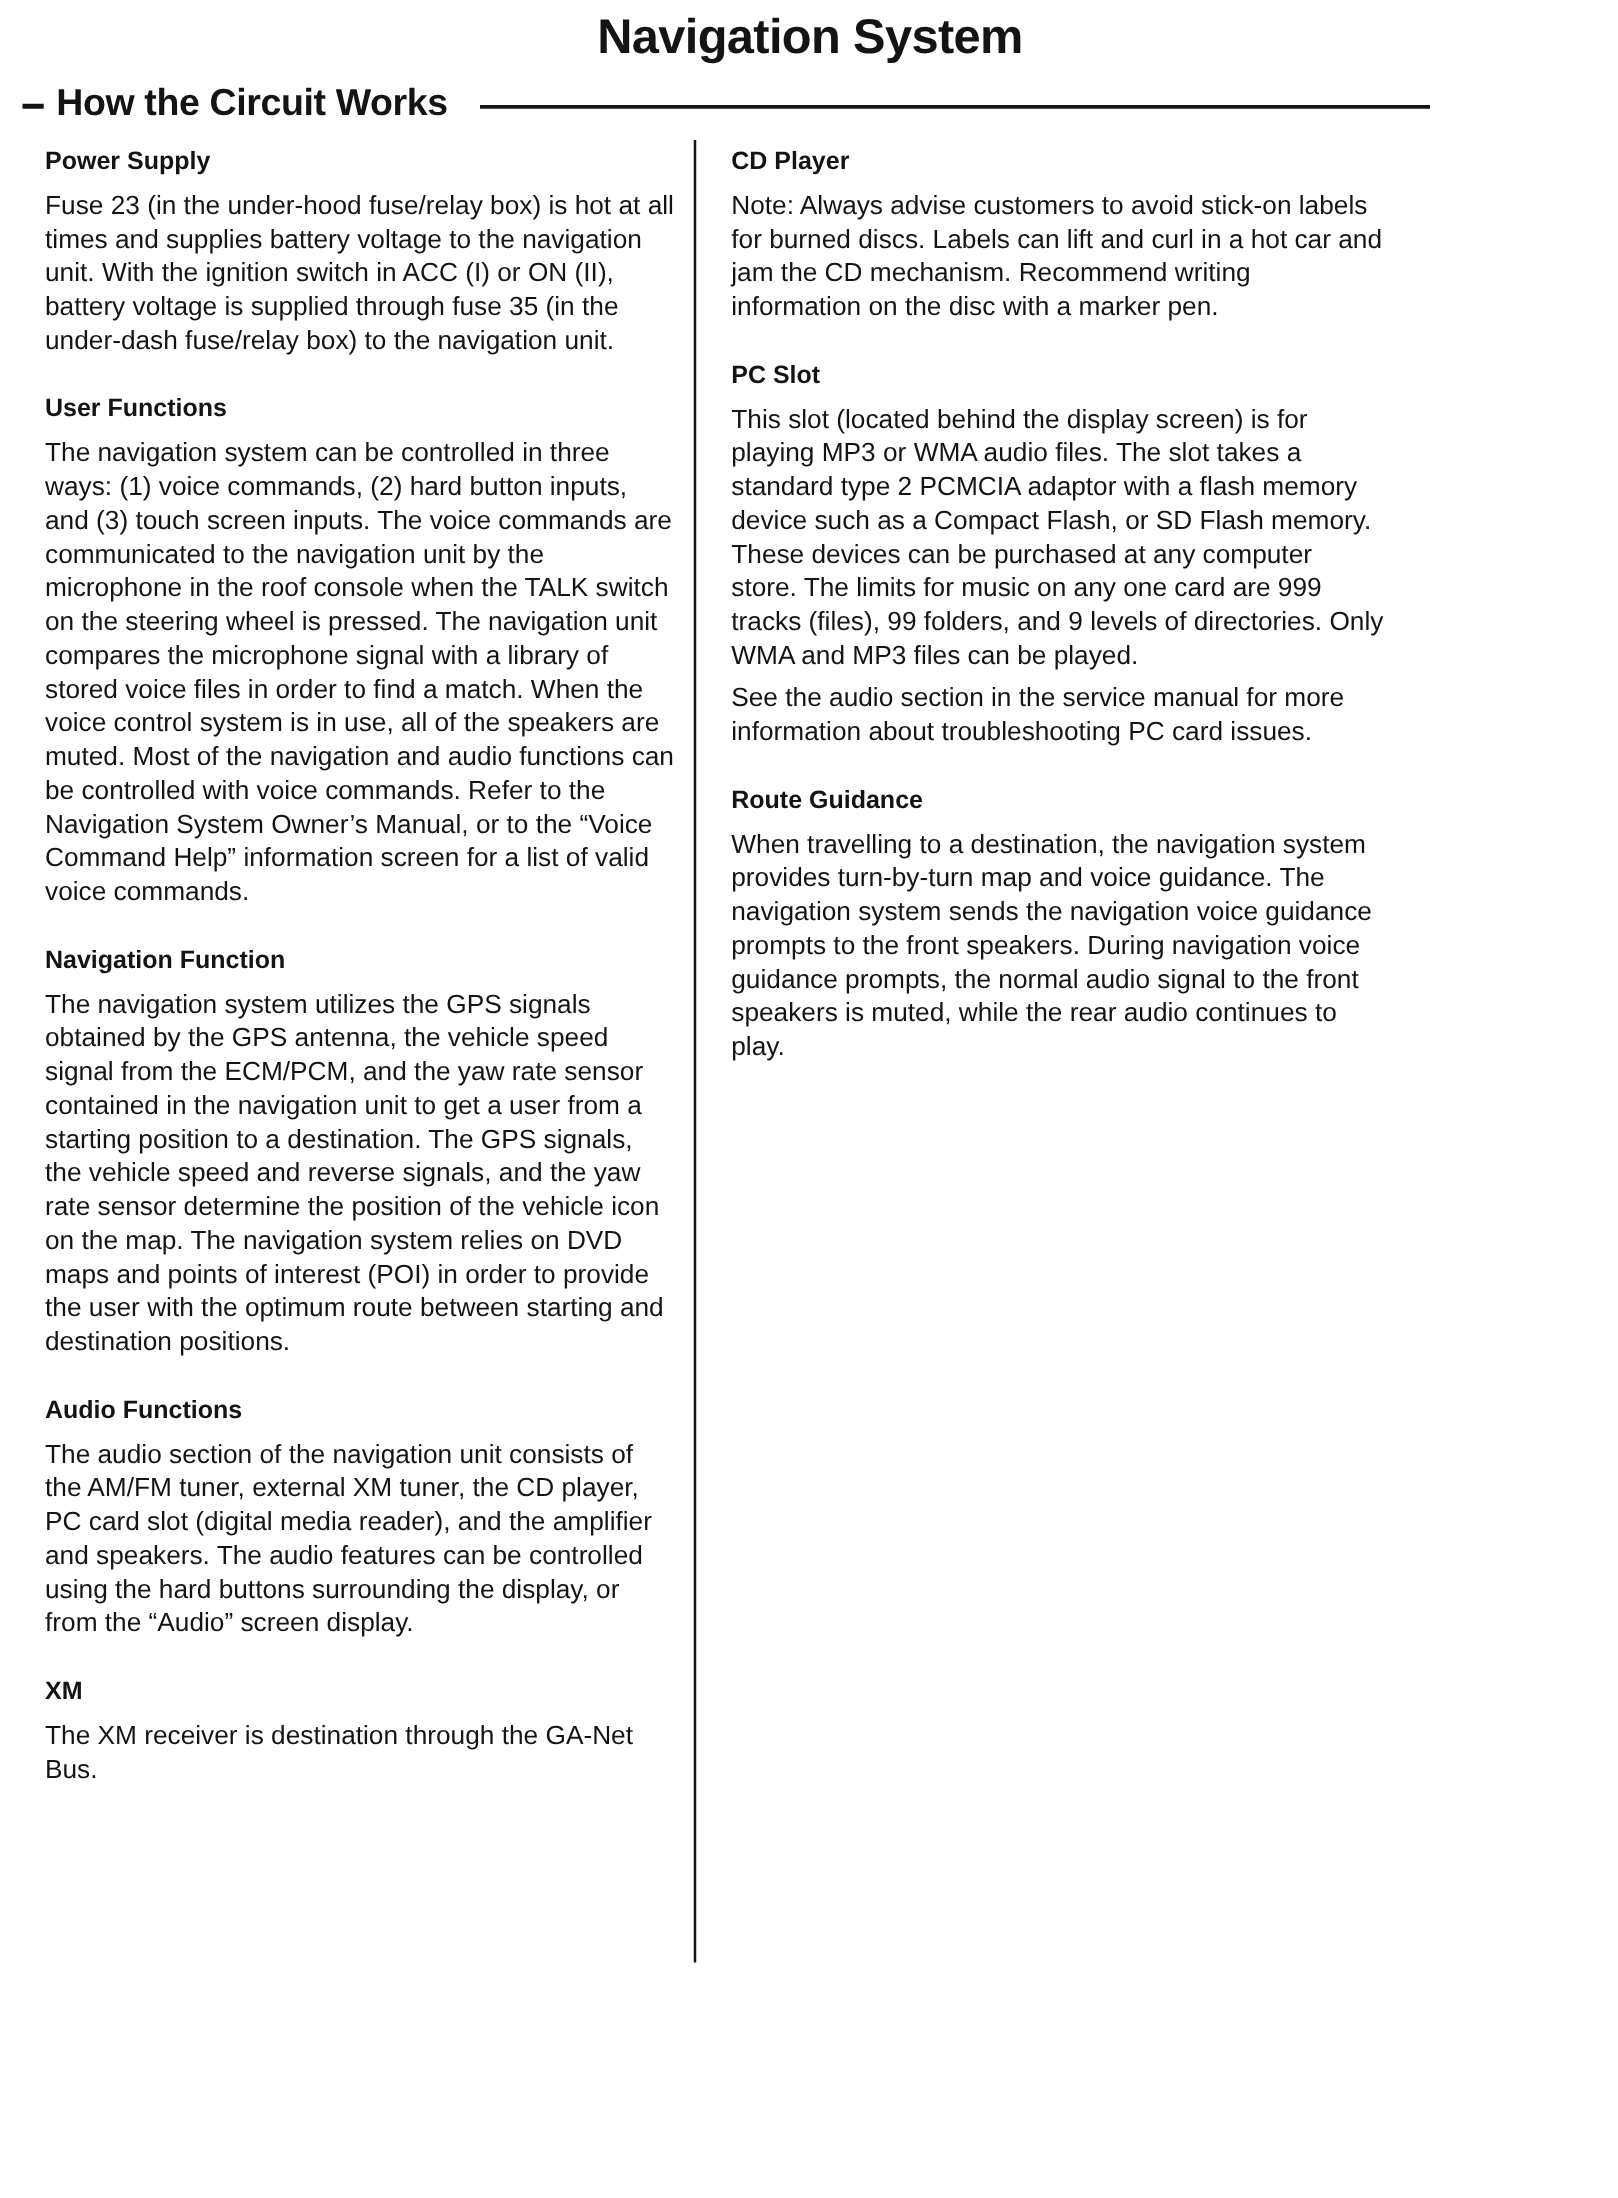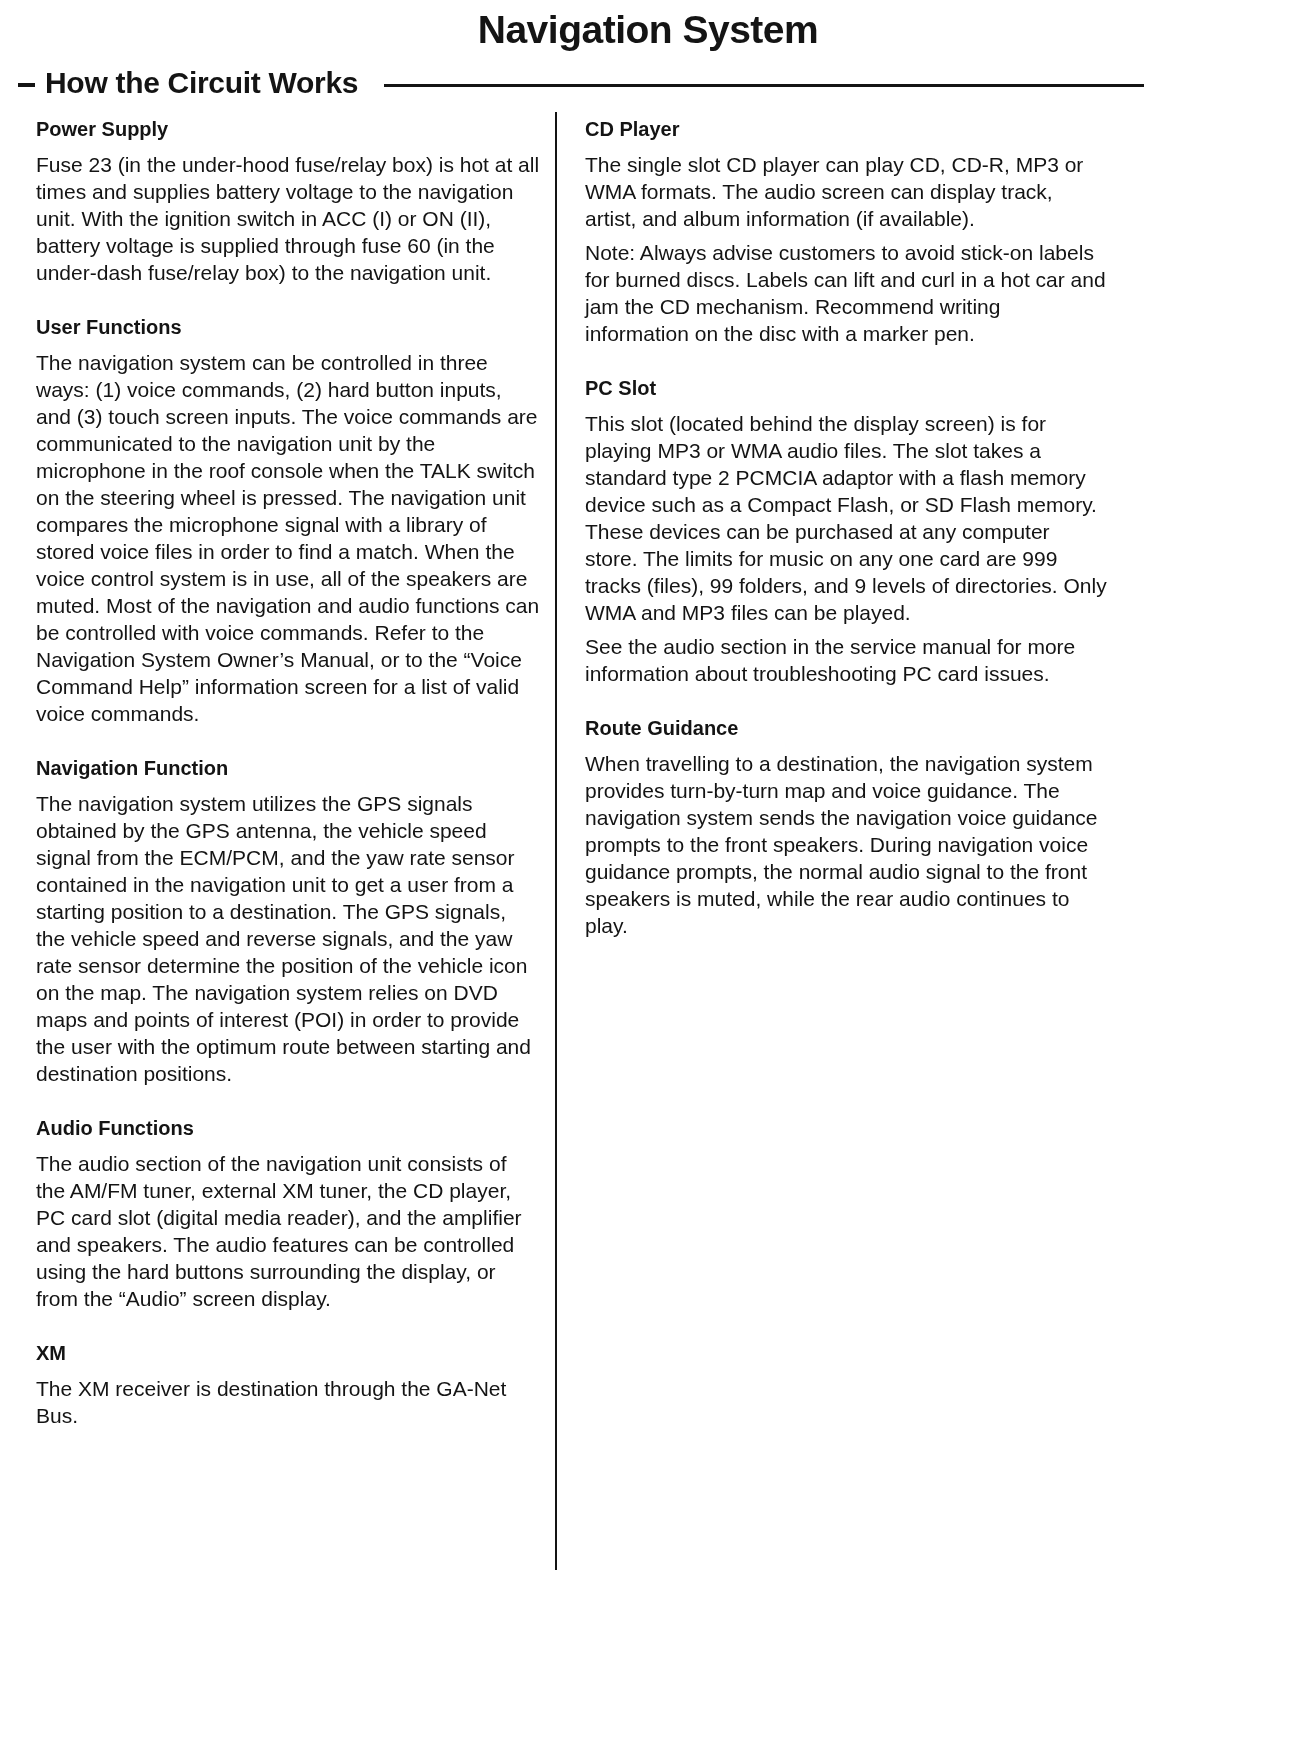--- a/index.html
+++ b/index.html
@@ -93,21 +93,21 @@
     <h2 class="section-subtitle">How the Circuit Works</h2>
     <span class="subtitle-rule"></span>
   </div>
 
   <div class="columns">
 
     <div class="col left">
 
       <section class="sec">
         <h3>Power Supply</h3>
-        <p>Fuse 23 (in the under-hood fuse/relay box) is hot at all times and supplies battery voltage to the navigation unit. With the ignition switch in ACC (I) or ON (II), battery voltage is supplied through fuse 60 (in the under-dash fuse/relay box) to the navigation unit.</p>
+        <p>Fuse 23 (in the under-hood fuse/relay box) is hot at all times and supplies battery voltage to the navigation unit. With the ignition switch in ACC (I) or ON (II), battery voltage is supplied through fuse 35 (in the under-dash fuse/relay box) to the navigation unit.</p>
       </section>
 
       <section class="sec">
         <h3>User Functions</h3>
         <p>The navigation system can be controlled in three ways: (1) voice commands, (2) hard button inputs, and (3) touch screen inputs. The voice commands are communicated to the navigation unit by the microphone in the roof console when the TALK switch on the steering wheel is pressed. The navigation unit compares the microphone signal with a library of stored voice files in order to find a match. When the voice control system is in use, all of the speakers are muted. Most of the navigation and audio functions can be controlled with voice commands. Refer to the Navigation System Owner’s Manual, or to the “Voice Command Help” information screen for a list of valid voice commands.</p>
       </section>
 
       <section class="sec">
         <h3>Navigation Function</h3>
         <p>The navigation system utilizes the GPS signals obtained by the GPS antenna, the vehicle speed signal from the ECM/PCM, and the yaw rate sensor contained in the navigation unit to get a user from a starting position to a destination. The GPS signals, the vehicle speed and reverse signals, and the yaw rate sensor determine the position of the vehicle icon on the map. The navigation system relies on DVD maps and points of interest (POI) in order to provide the user with the optimum route between starting and destination positions.</p>
@@ -124,21 +124,20 @@
       </section>
 
     </div>
 
     <div class="column-divider"></div>
 
     <div class="col right">
 
       <section class="sec">
         <h3>CD Player</h3>
-        <p>The single slot CD player can play CD, CD-R, MP3 or WMA formats.  The audio screen can display track, artist, and album information (if available).</p>
         <p>Note: Always advise customers to avoid stick-on labels for burned discs.  Labels can lift and curl in a hot car and jam the CD mechanism. Recommend writing information on the disc with a marker pen.</p>
       </section>
 
       <section class="sec">
         <h3>PC Slot</h3>
         <p>This slot (located behind the display screen) is for playing MP3 or WMA audio files.  The slot takes a standard type 2 PCMCIA adaptor with a flash memory device such as a Compact Flash, or SD Flash memory.  These devices can be purchased at any computer store.  The limits for music on any one card are 999 tracks (files), 99 folders, and 9 levels of directories.  Only WMA and MP3 files can be played.</p>
         <p>See the audio section in the service manual for more information about troubleshooting PC card issues.</p>
       </section>
 
       <section class="sec">

